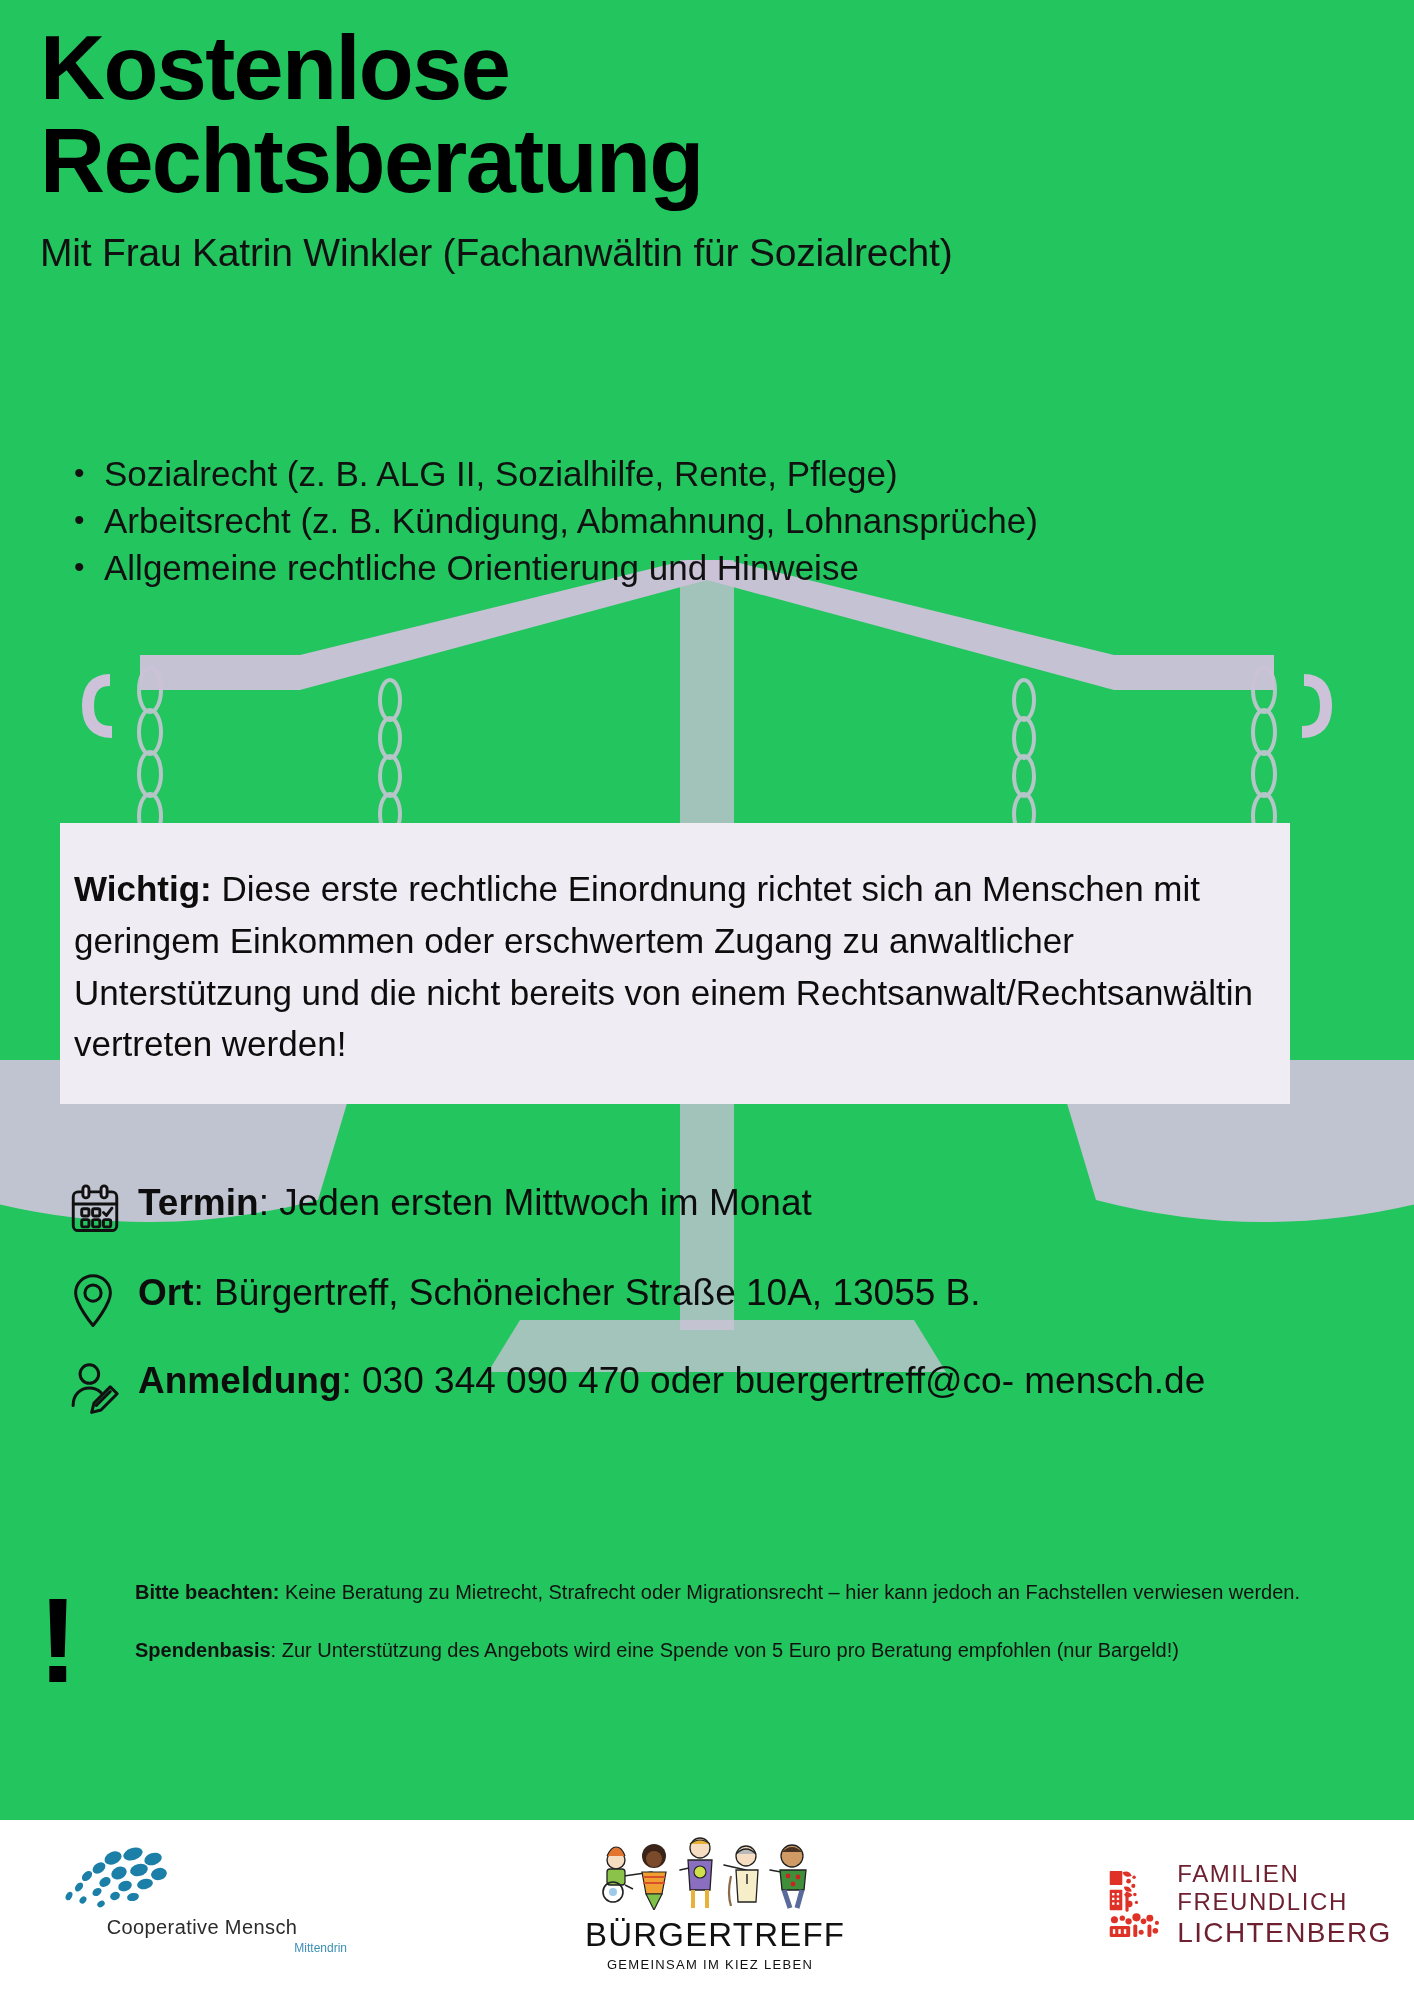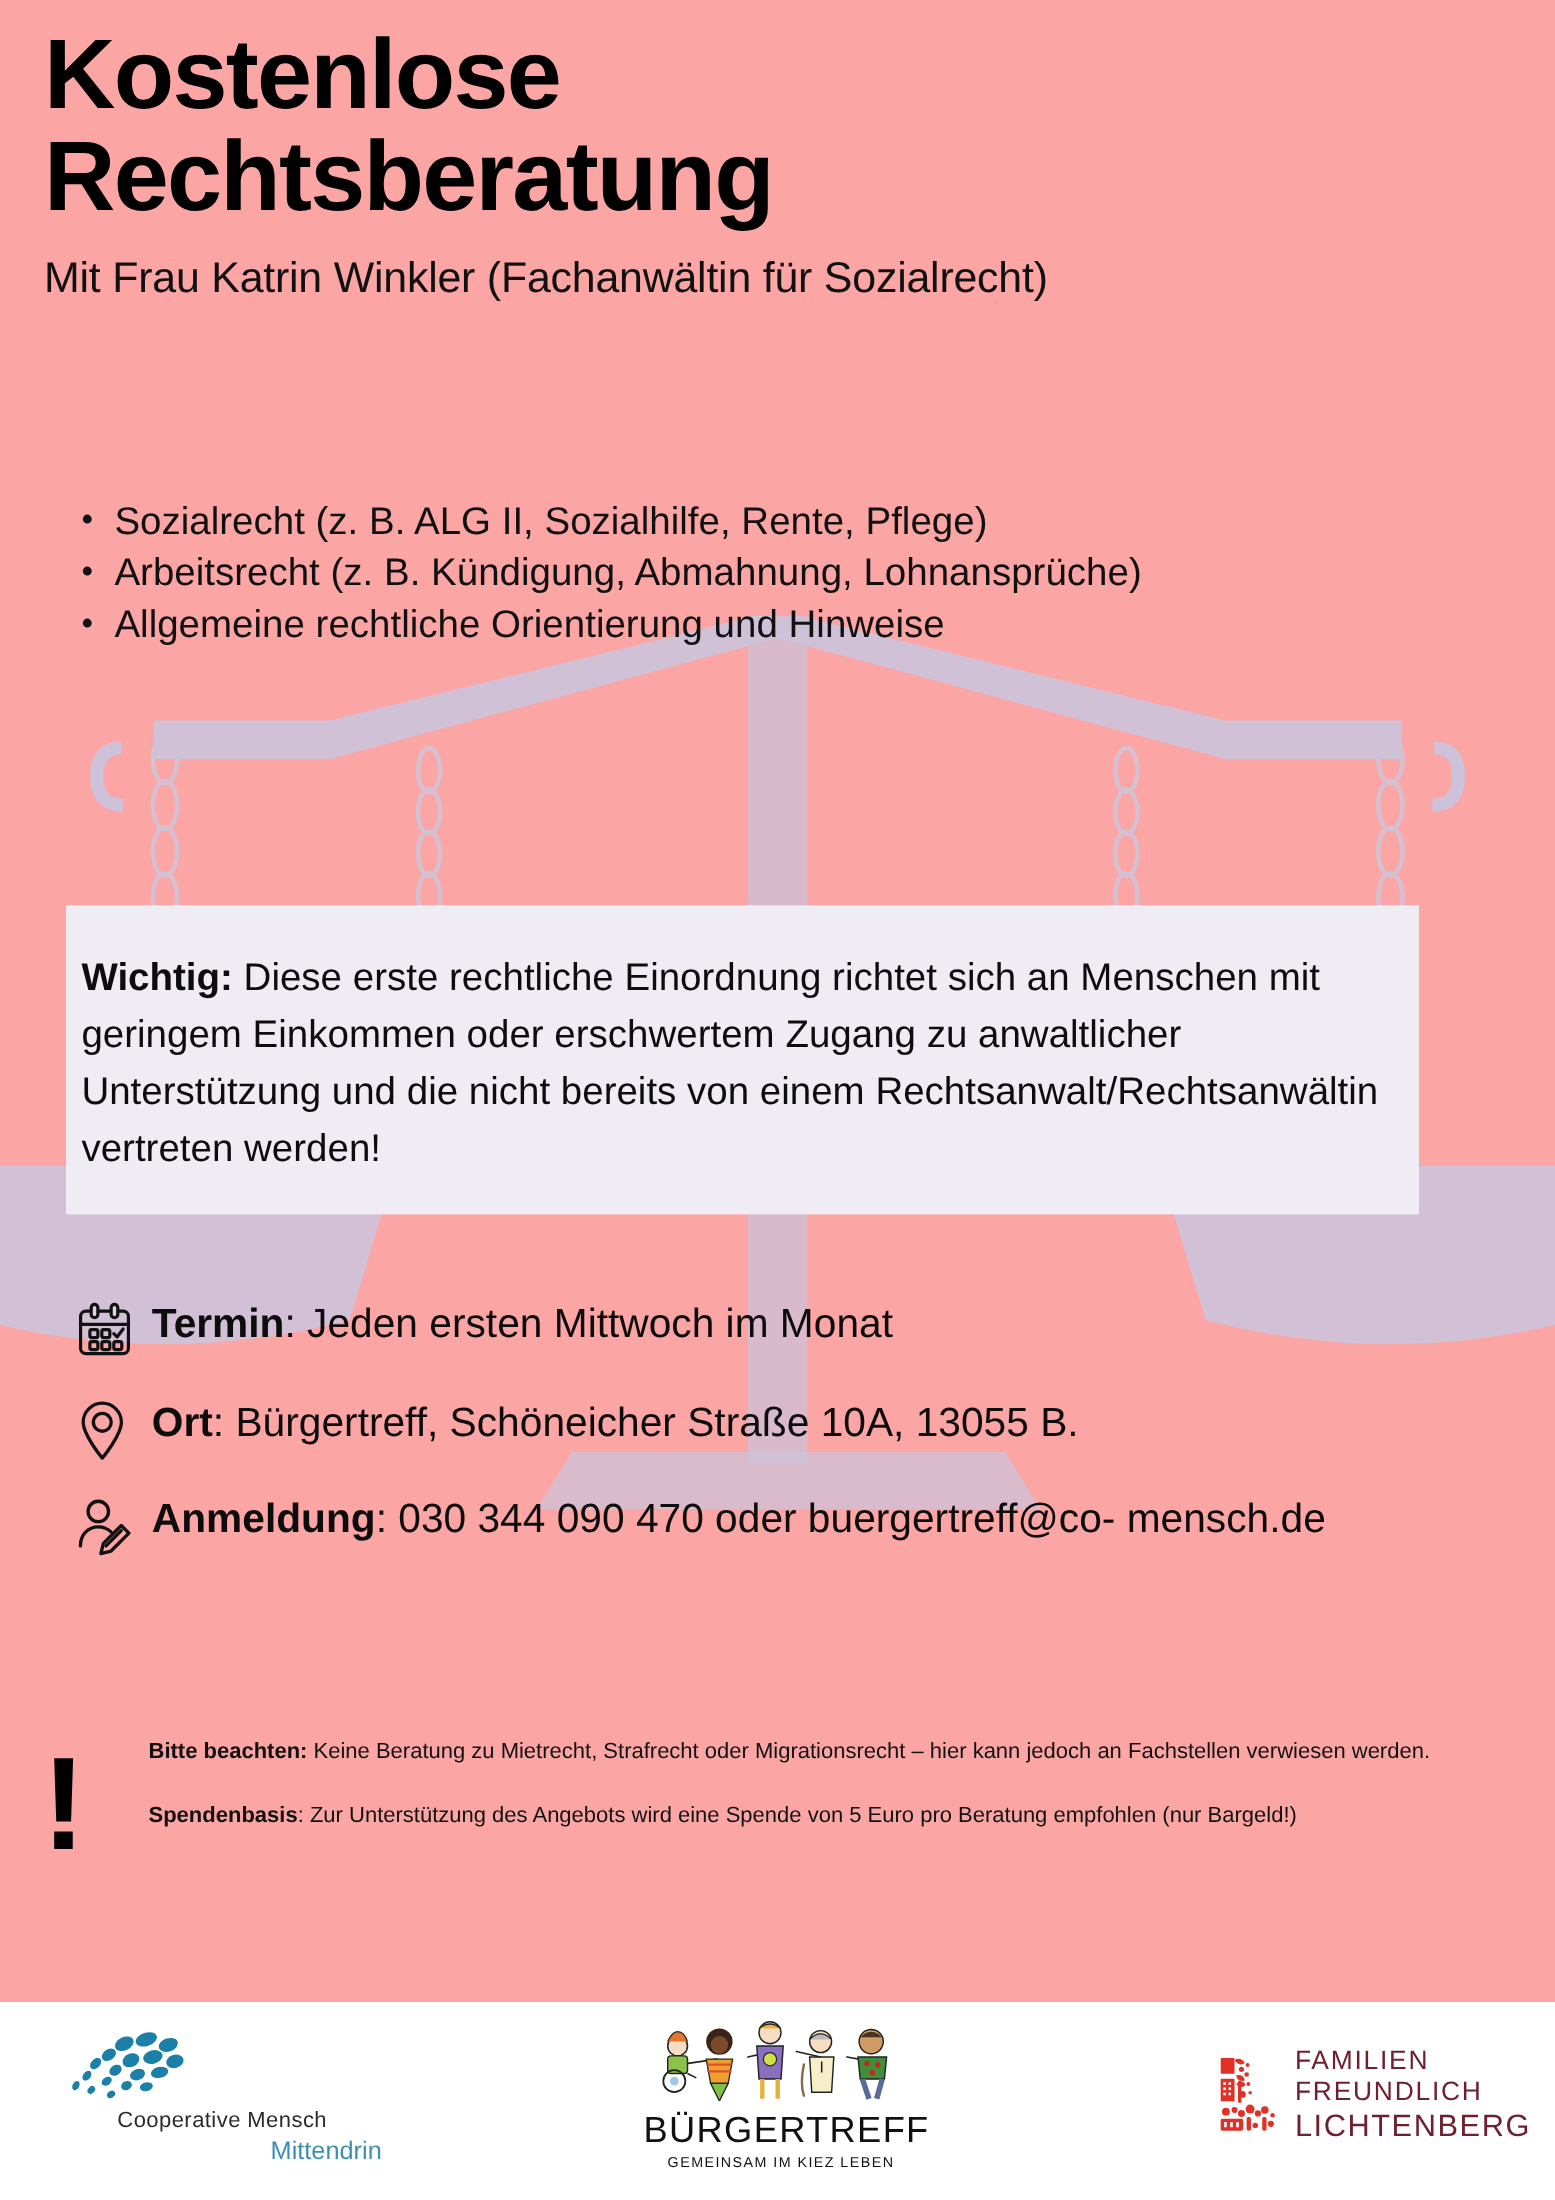--- a/index.html
+++ b/index.html
@@ -11,21 +11,21 @@
     background: #dbd2e4;
     font-family: "Liberation Sans", sans-serif;
     position: relative;
   }
 
   #poster {
     position: absolute;
     inset: 0;
     width: 1414px;
     height: 2000px;
-    background: #fca5a5;
+    background: #22c55e;
     overflow: hidden;
   }
 
   
   #watermark {
     position: absolute;
     left: 0; top: 560px;
     width: 1414px; height: 1000px;
     pointer-events: none;
     z-index: 0;
@@ -176,21 +176,21 @@
   }
   #logo-coop-name {
     font-size: 20px;
     color: #2b2b2b;
     letter-spacing: 0.4px;
     margin-top: 4px;
     text-align: center;
     padding-right: 6px;
   }
   #logo-coop-tag {
-    font-size: 23px;
+    font-size: 12px;
     color: #3b8fb5;
     text-align: right;
     padding-right: 8px;
     margin-top: 2px;
   }
   #logo-buerger {
     position: absolute;
     left: 585px; top: 12px;
     width: 250px;
     text-align: center;

